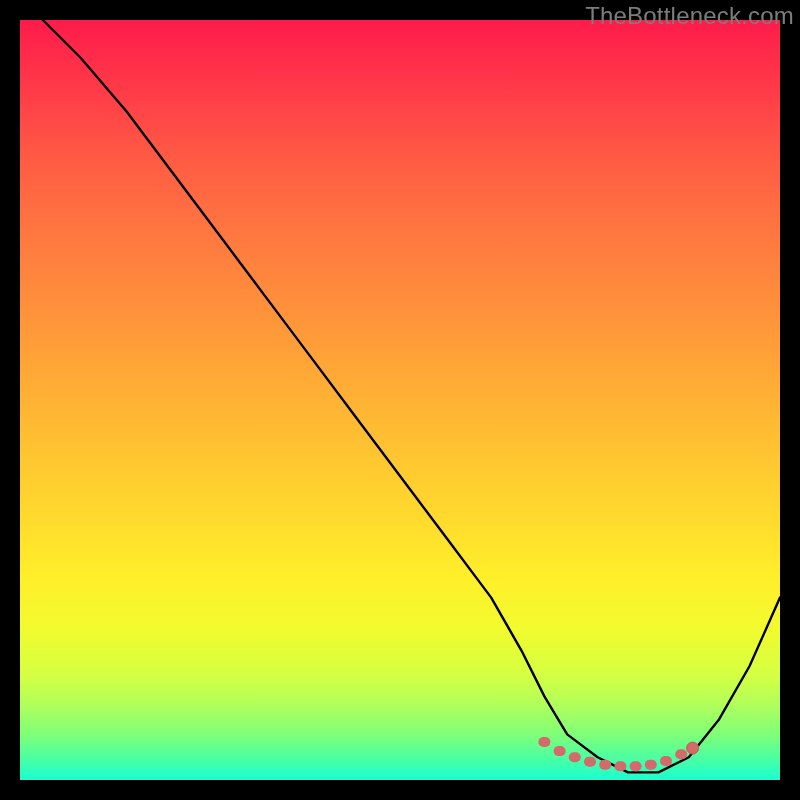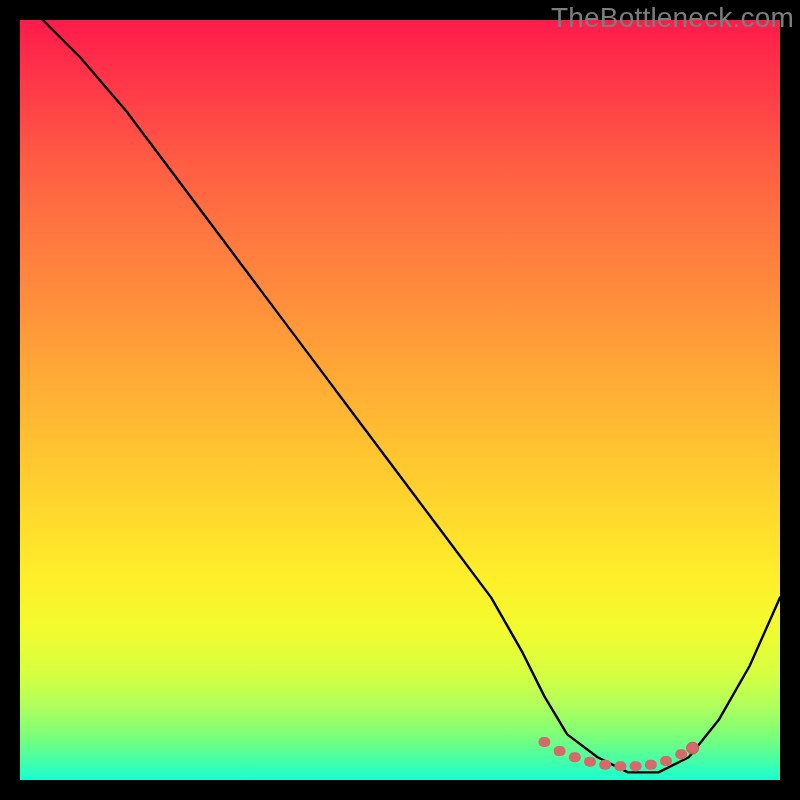--- a/index.html
+++ b/index.html
@@ -49,21 +49,21 @@
     left: 0;
     top: 0;
     width: 760px;
     height: 760px;
   }
   .watermark {
     position: absolute;
     top: 2px;
     right: 6px;
     color: #7d7d7d;
-    font-size: 28px;
+    font-size: 24px;
     font-weight: 500;
     letter-spacing: 0.2px;
     user-select: none;
   }
 </style>
 </head>
 <body>
 
 <div class="frame">
   <div class="plot">

